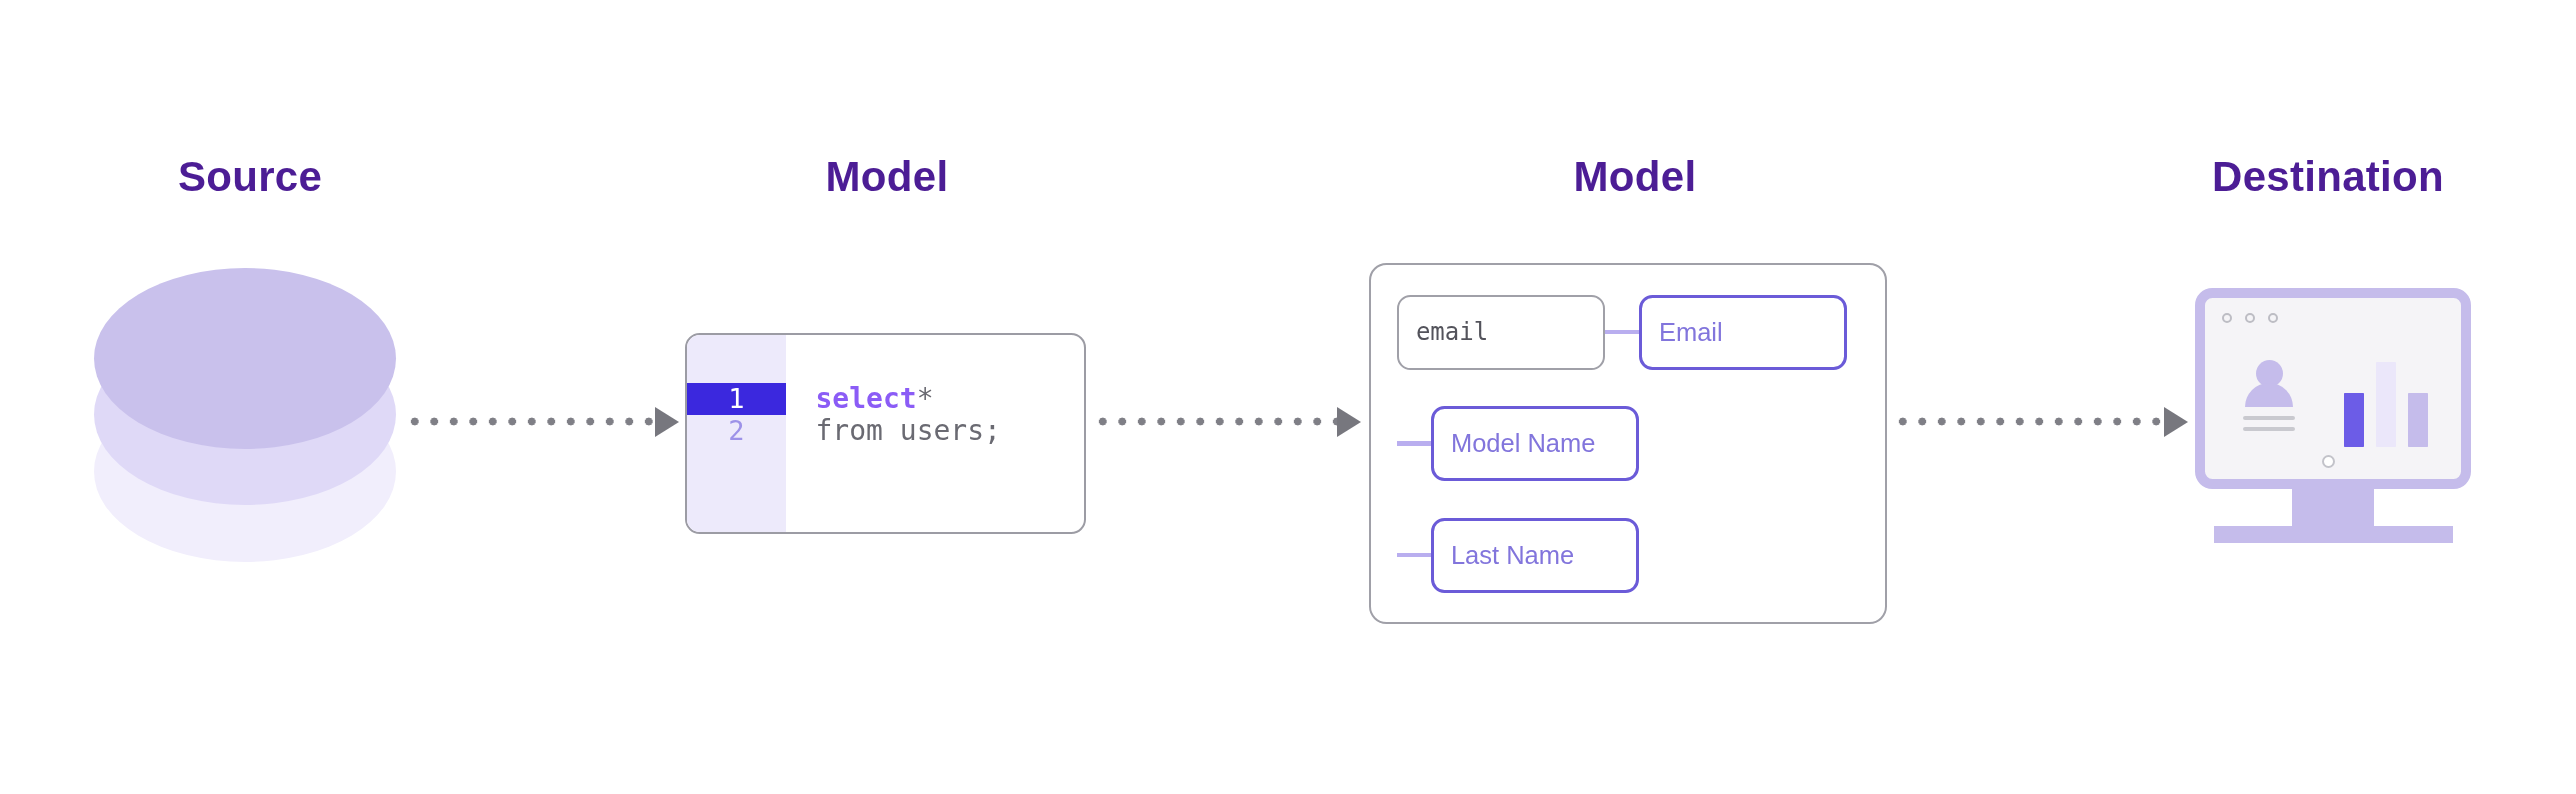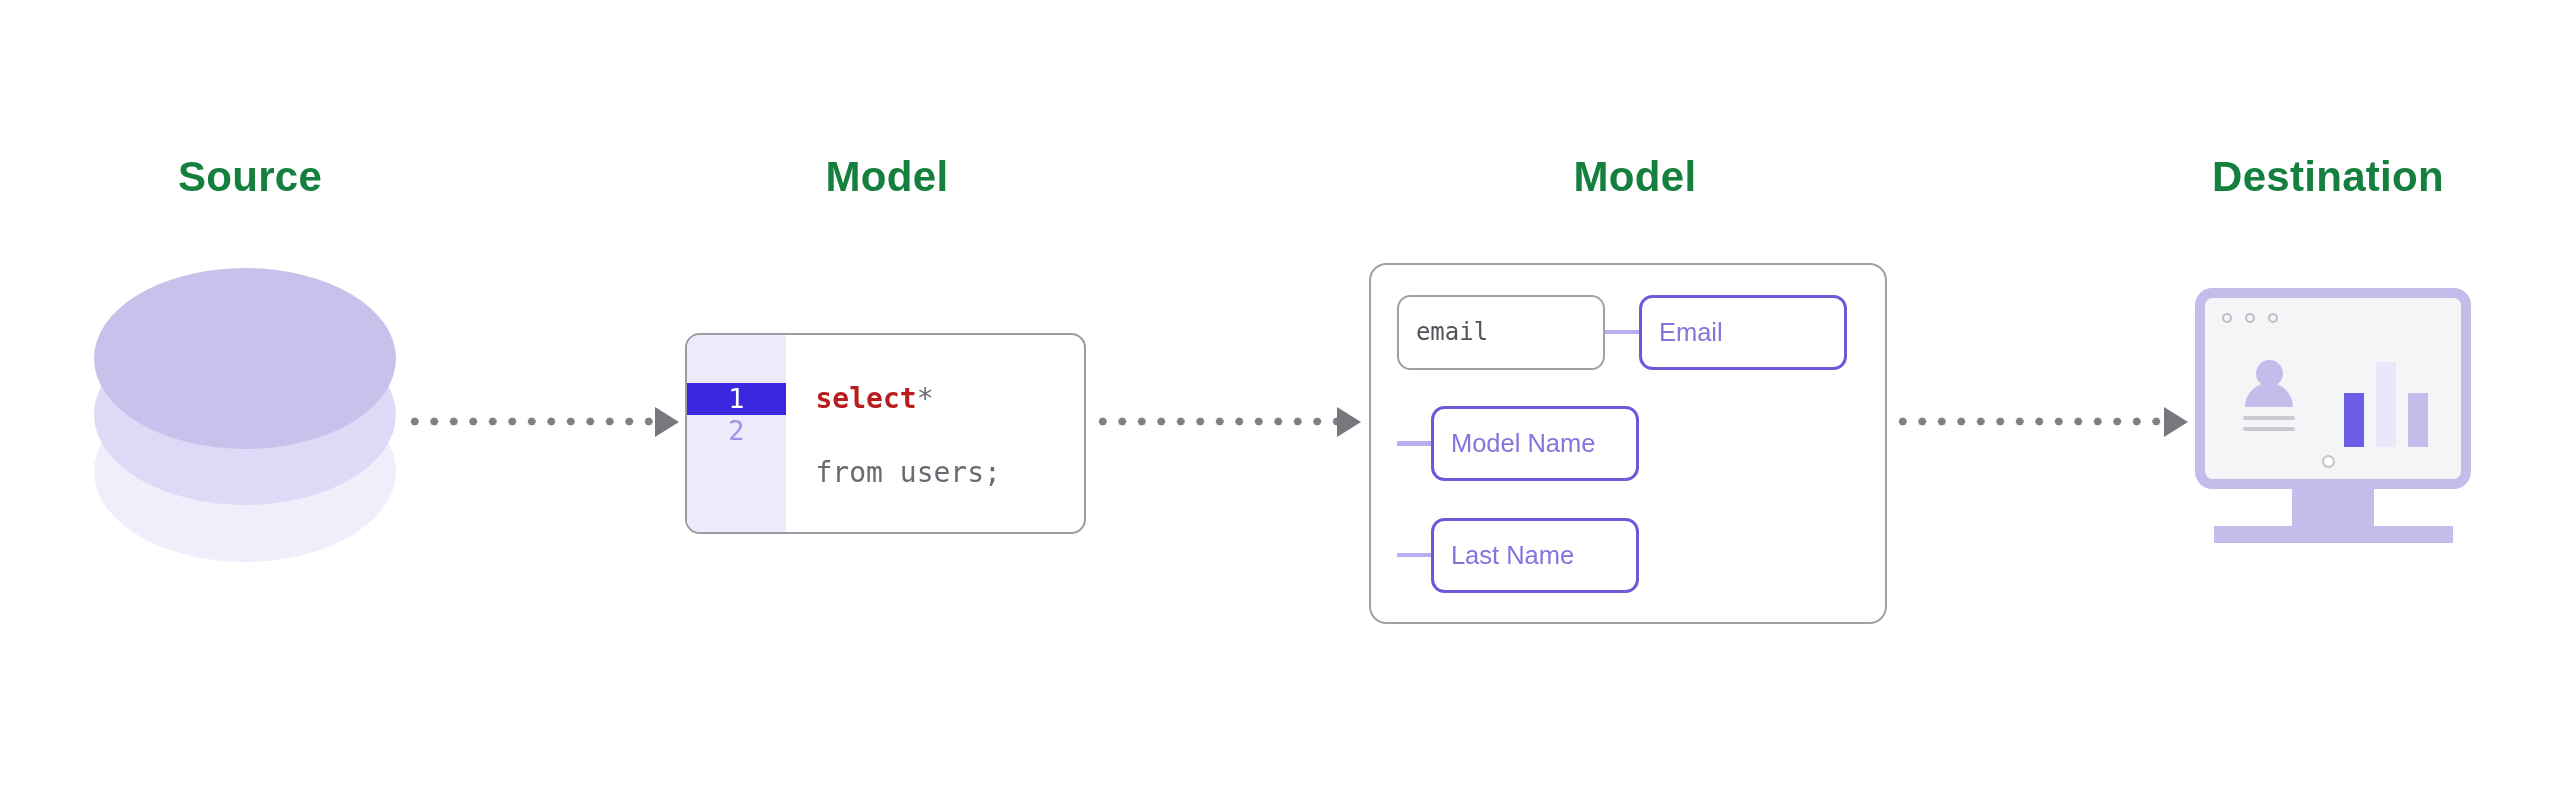--- a/index.html
+++ b/index.html
@@ -19,21 +19,21 @@
     position: absolute;
     inset: 0;
   }
 
   
   .heading {
     position: absolute;
     font-family: "Liberation Sans", sans-serif;
     font-weight: bold;
     font-size: 42px;
-    color: #15803d;
+    color: #4c1d95;
     letter-spacing: 0.3px;
     white-space: nowrap;
     text-align: center;
     transform: translateX(-50%);
     line-height: 1;
   }
   #heading-source      { left: 250px;  top: 156px; }
   #heading-model       { left: 887px; top: 156px; }
   #heading-sync        { left: 1635px; top: 156px; }
   #heading-destination { left: 2328px; top: 156px; }
@@ -98,23 +98,23 @@
     box-sizing: border-box;
     white-space: nowrap;
   }
   .code-line {
     height: 32px;
     line-height: 32px;
     font-family: "DejaVu Sans Mono", "Liberation Mono", monospace;
     font-size: 28px;
     color: #6A6A72;
   }
-  .tok-kw  { color: #b91c1c; font-weight: bold; }
+  .tok-kw  { color: #8b5cf6; font-weight: bold; }
   .tok-op  { color: #6A6A72; }
-  .tok-txt { color: #6A6A72; margin-top: 42px; }
+  .tok-txt { color: #6A6A72; }
 
   
   .sync-card {
     position: absolute;
     left: 1369px;
     top: 263px;
     width: 518px;
     height: 361px;
     border: 2.7px solid #A0A0A8;
     border-radius: 17.4px;

